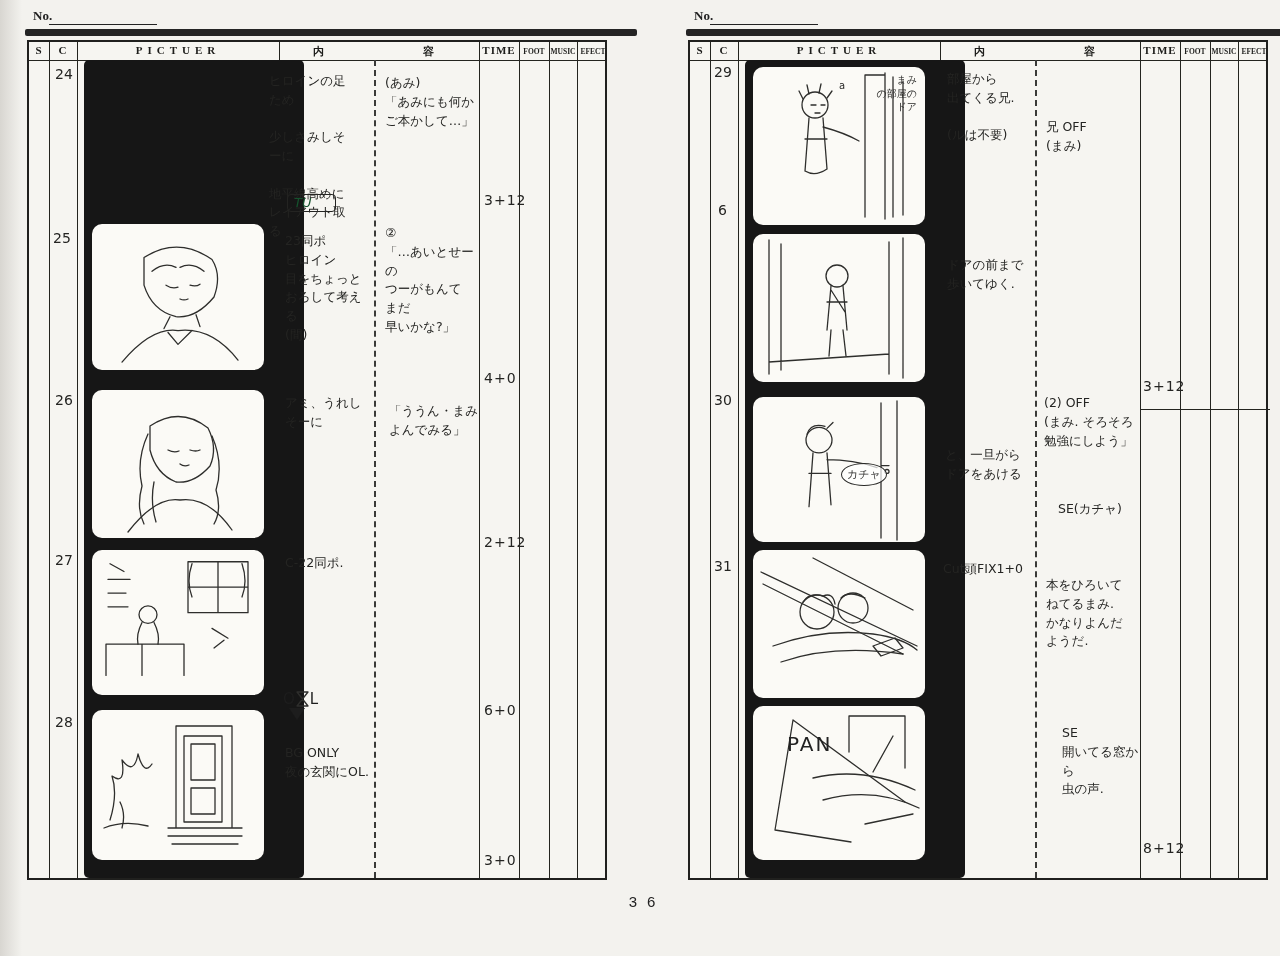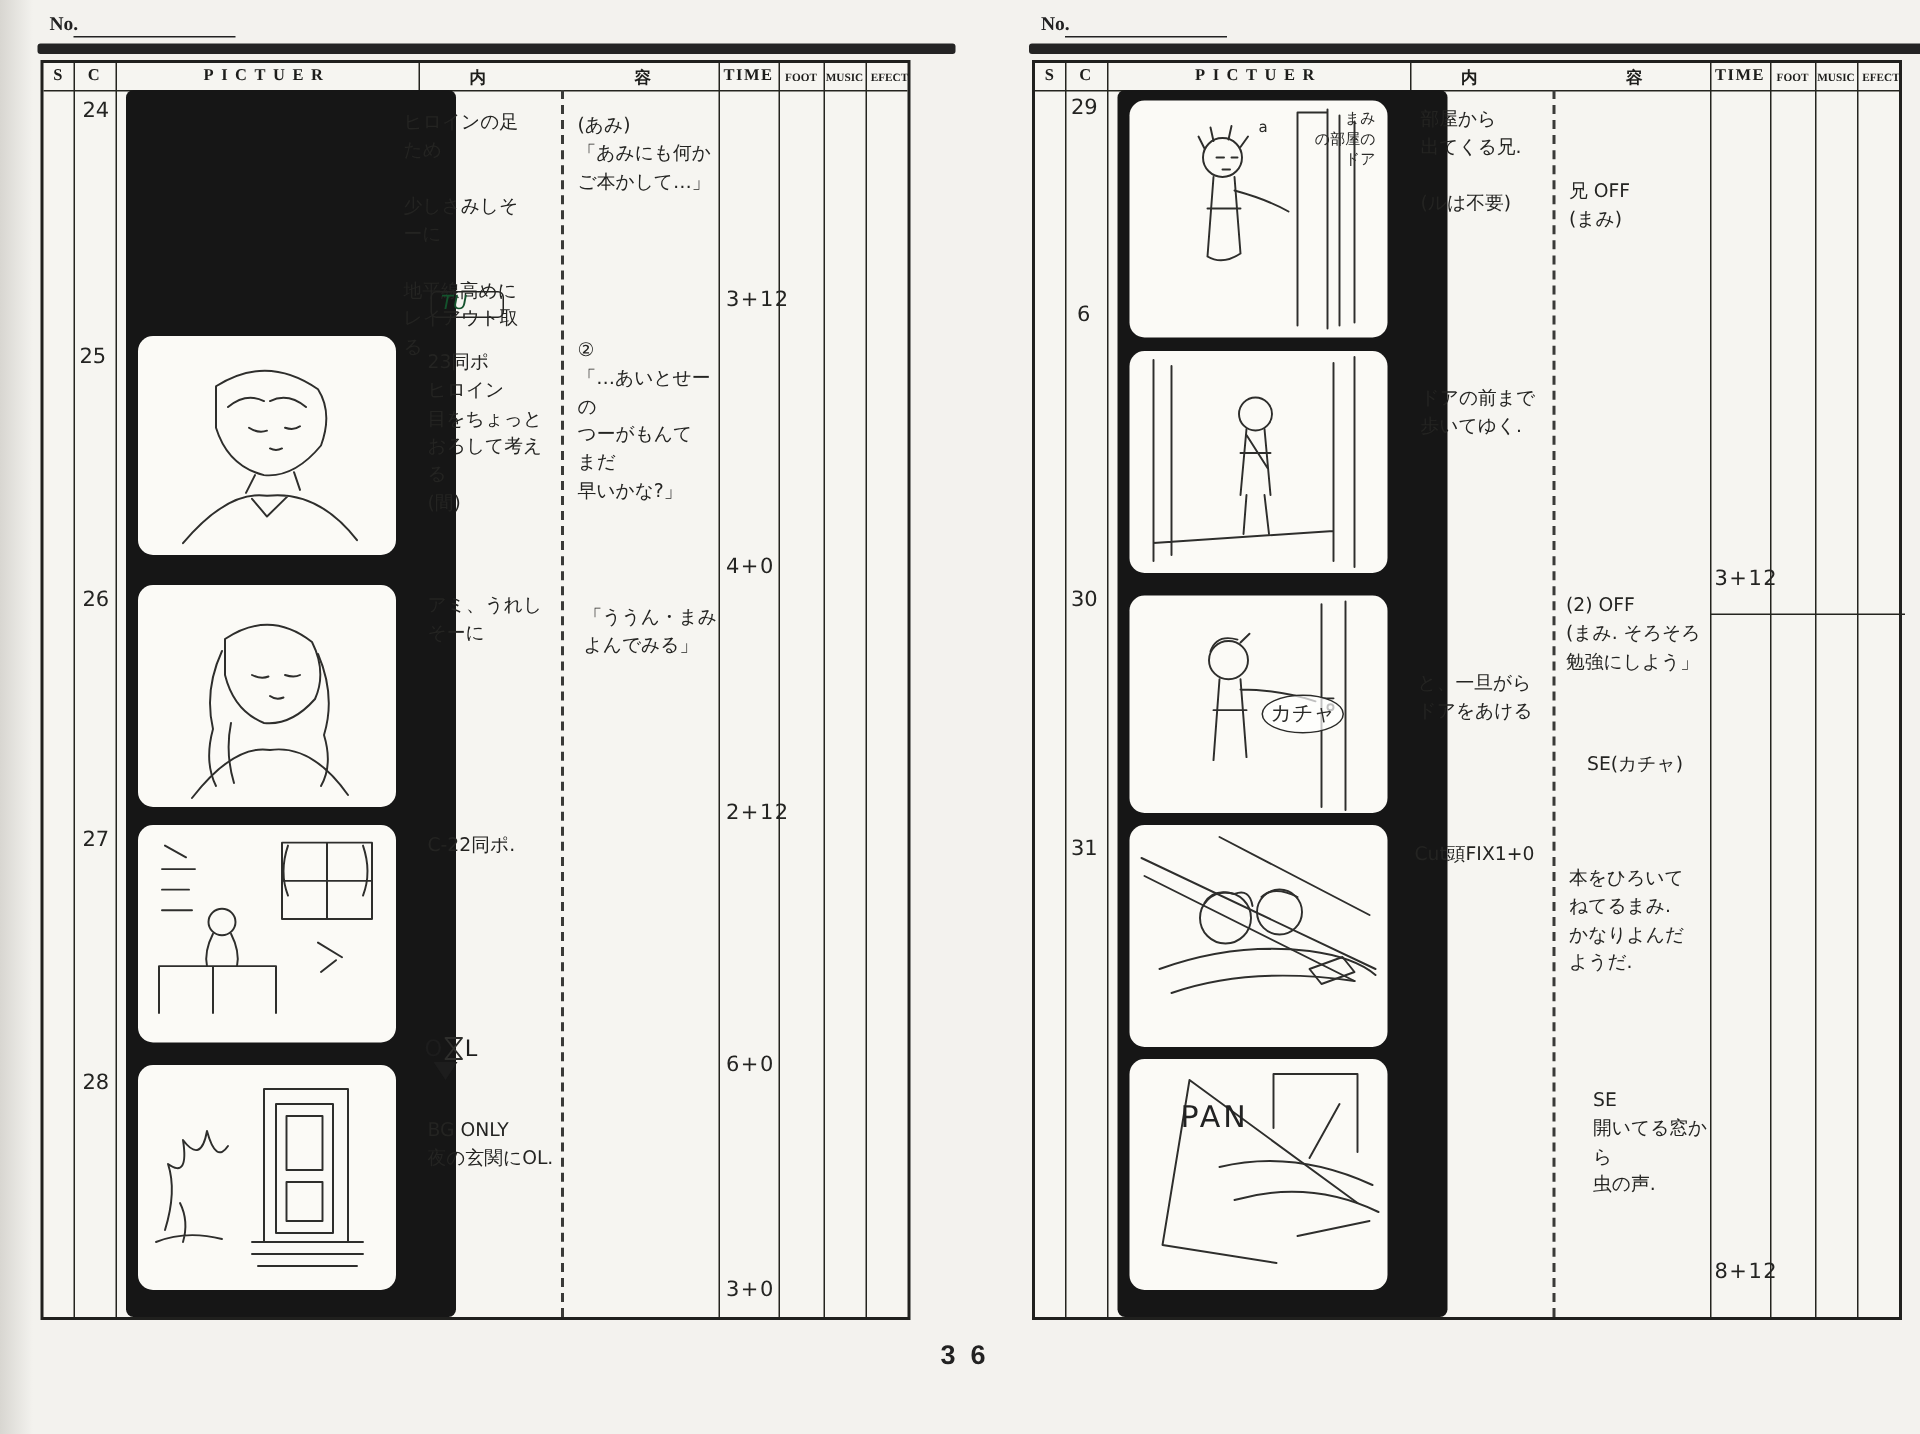--- a/index.html
+++ b/index.html
@@ -24,28 +24,28 @@
   .strip{position:absolute;left:55px;top:18px;width:220px;bottom:0;background:#161616;border-radius:5px;}
   .panel{position:absolute;left:8px;width:172px;background:#fbfaf6;border-radius:10px;overflow:hidden;}
   .panel svg{position:absolute;left:0;top:0;width:100%;height:100%;}
   .dash{position:absolute;left:345px;top:18px;bottom:0;width:0;border-left:2px dashed #3a3a38;}
   .hw{position:absolute;white-space:pre-line;line-height:1.5;font-size:12.5px;color:#242422;}
   .cut{font-size:14px;}
   .time{font-size:14px;letter-spacing:1px;}
   .tu-box{position:absolute;border:1.6px solid #242422;border-radius:4px;padding:0 24px 1px 6px;
     font-size:13px;color:#14532d;font-style:italic;}
   .panel-note{position:absolute;white-space:pre-line;font-size:10px;line-height:1.35;color:#2a2a28;}
-  .bubble{position:absolute;border:1.3px solid #2a2a28;border-radius:50%;font-size:14px;
+  .bubble{position:absolute;border:1.3px solid #2a2a28;border-radius:50%;font-size:11px;
     padding:3px 5px;color:#2a2a28;background:rgba(255,255,255,.7);}
   .pan-label{position:absolute;font-size:20px;letter-spacing:2px;color:#222;font-family:"DejaVu Sans",sans-serif;}
   .olmark{position:absolute;display:flex;align-items:center;gap:1px;font-size:15px;color:#1d1d1d;}
   .sep{position:absolute;border-top:1.5px solid #24241f;}
   .tri{position:absolute;width:0;height:0;border-left:8px solid transparent;border-right:8px solid transparent;border-top:12px solid #1d1d1d;}
   .footer-num{position:absolute;top:893px;left:567px;width:160px;text-align:center;
-    font-family:"Liberation Sans",sans-serif;font-weight:bold;font-size:18px;letter-spacing:10px;color:#222;}
+    font-family:"Liberation Sans",sans-serif;font-weight:normal;font-size:15px;letter-spacing:10px;color:#222;}
   svg path, svg circle{fill:none;stroke:#2e2e2c;stroke-width:1.3;stroke-linecap:round;stroke-linejoin:round;}
 </style>
 </head>
 <body>
 
 <div class="page" id="pageL">
   <div class="no-line">No.</div>
   <div class="no-rule"></div>
   <div class="topbar"></div>
 

